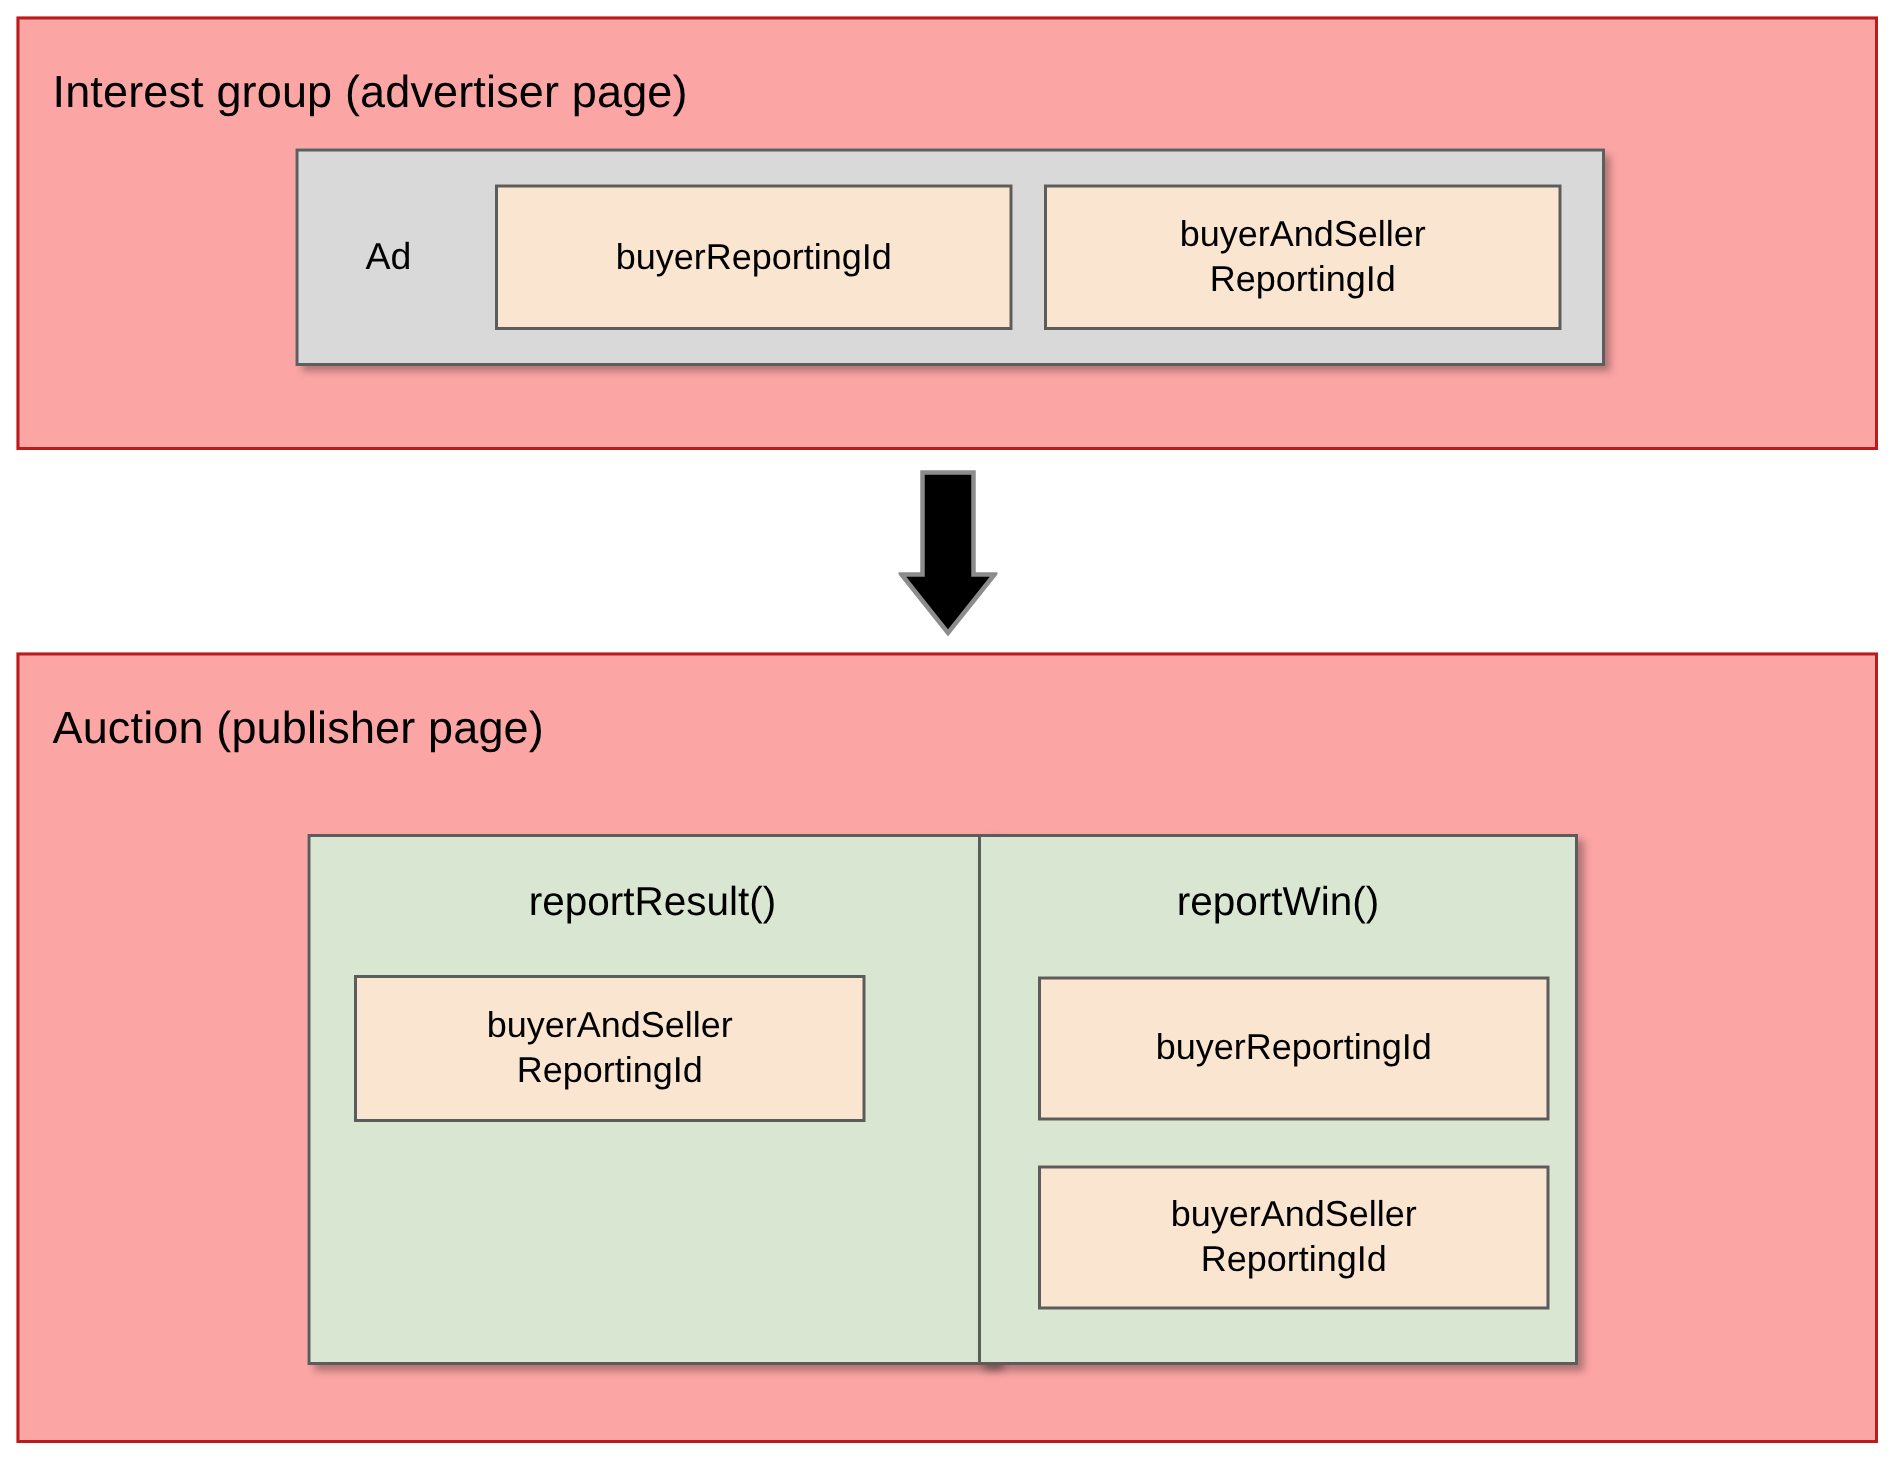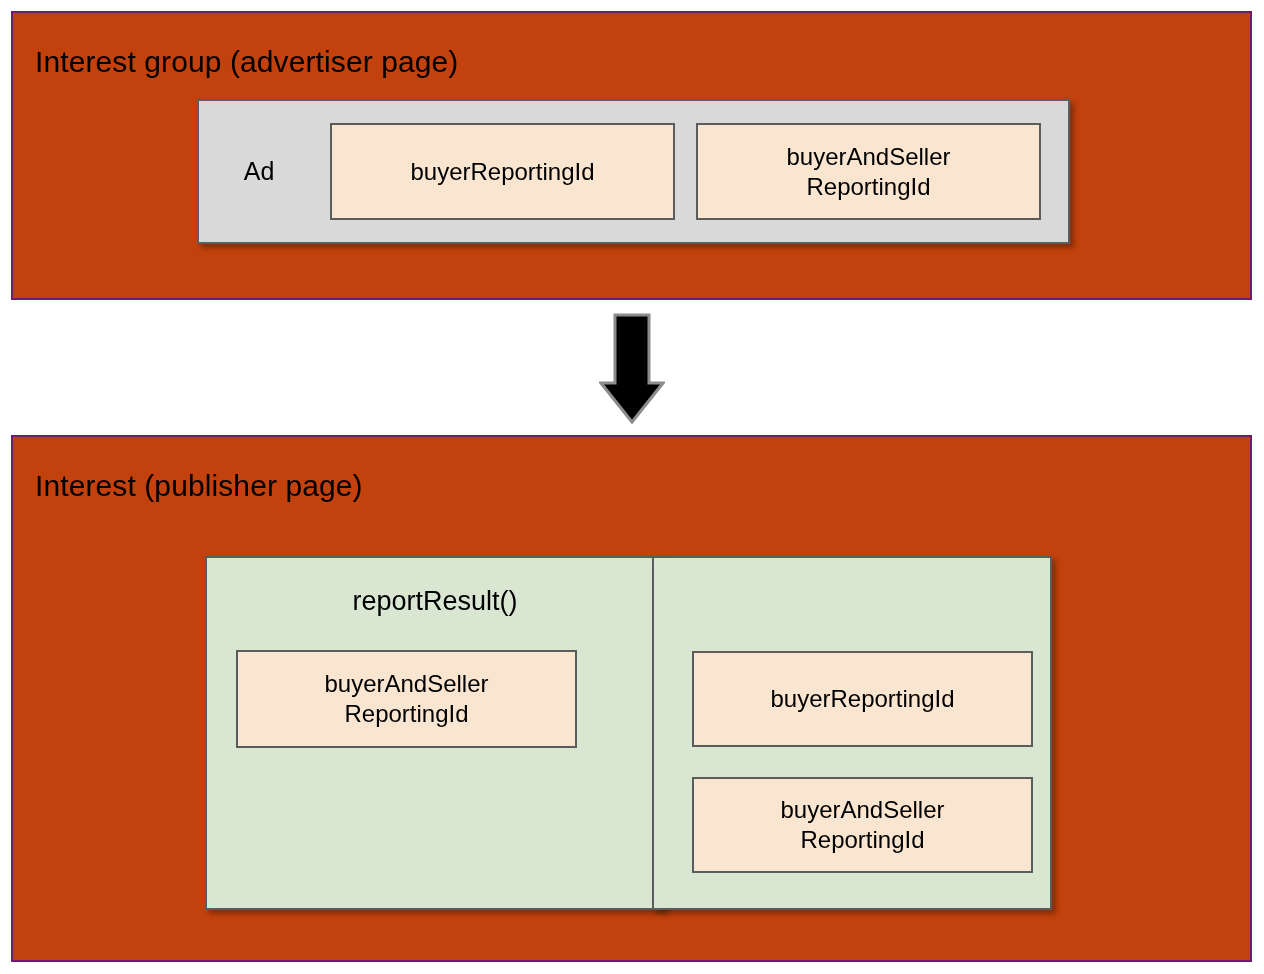--- a/index.html
+++ b/index.html
@@ -19,22 +19,22 @@
   .stage {
     position: absolute;
     left: 0; top: 0;
     width: 1264px;
     height: 974px;
   }
 
   
   .section {
     position: absolute;
-    background: #c2410c;
-    border: 2px solid #701a75;
+    background: #fca5a5;
+    border: 2px solid #b91c1c;
     box-sizing: border-box;
   }
   #section-interest-group {
     left: 11px;
     top: 11px;
     width: 1241px;
     height: 289px;
   }
   #section-auction {
     left: 11px;
@@ -190,28 +190,29 @@
 ReportingId</div>
     </div>
   </div>
 
   <svg id="flow-arrow" viewBox="0 0 66 112" xmlns="http://www.w3.org/2000/svg">
     <polygon points="16,2 50,2 50,70 64,70 33,109 2,70 16,70" fill="#000000" stroke="#8c8c8c" stroke-width="3" stroke-linejoin="miter"></polygon>
   </svg>
 
   <div class="section" id="section-auction">
 
-    <div class="section-title" id="title-auction">Interest (publisher page)</div>
+    <div class="section-title" id="title-auction">Auction (publisher page)</div>
 
     <div class="fn-box" id="fn-report-result">
       <div class="fn-title">reportResult()</div>
       <div class="chip-orange">buyerAndSeller
 ReportingId</div>
     </div>
 
     <div class="fn-box" id="fn-report-win">
+      <div class="fn-title">reportWin()</div>
       <div class="chip-orange chip-1">buyerReportingId</div>
       <div class="chip-orange chip-2">buyerAndSeller
 ReportingId</div>
     </div>
   </div>
 
 </div>
 
 </body></html>

